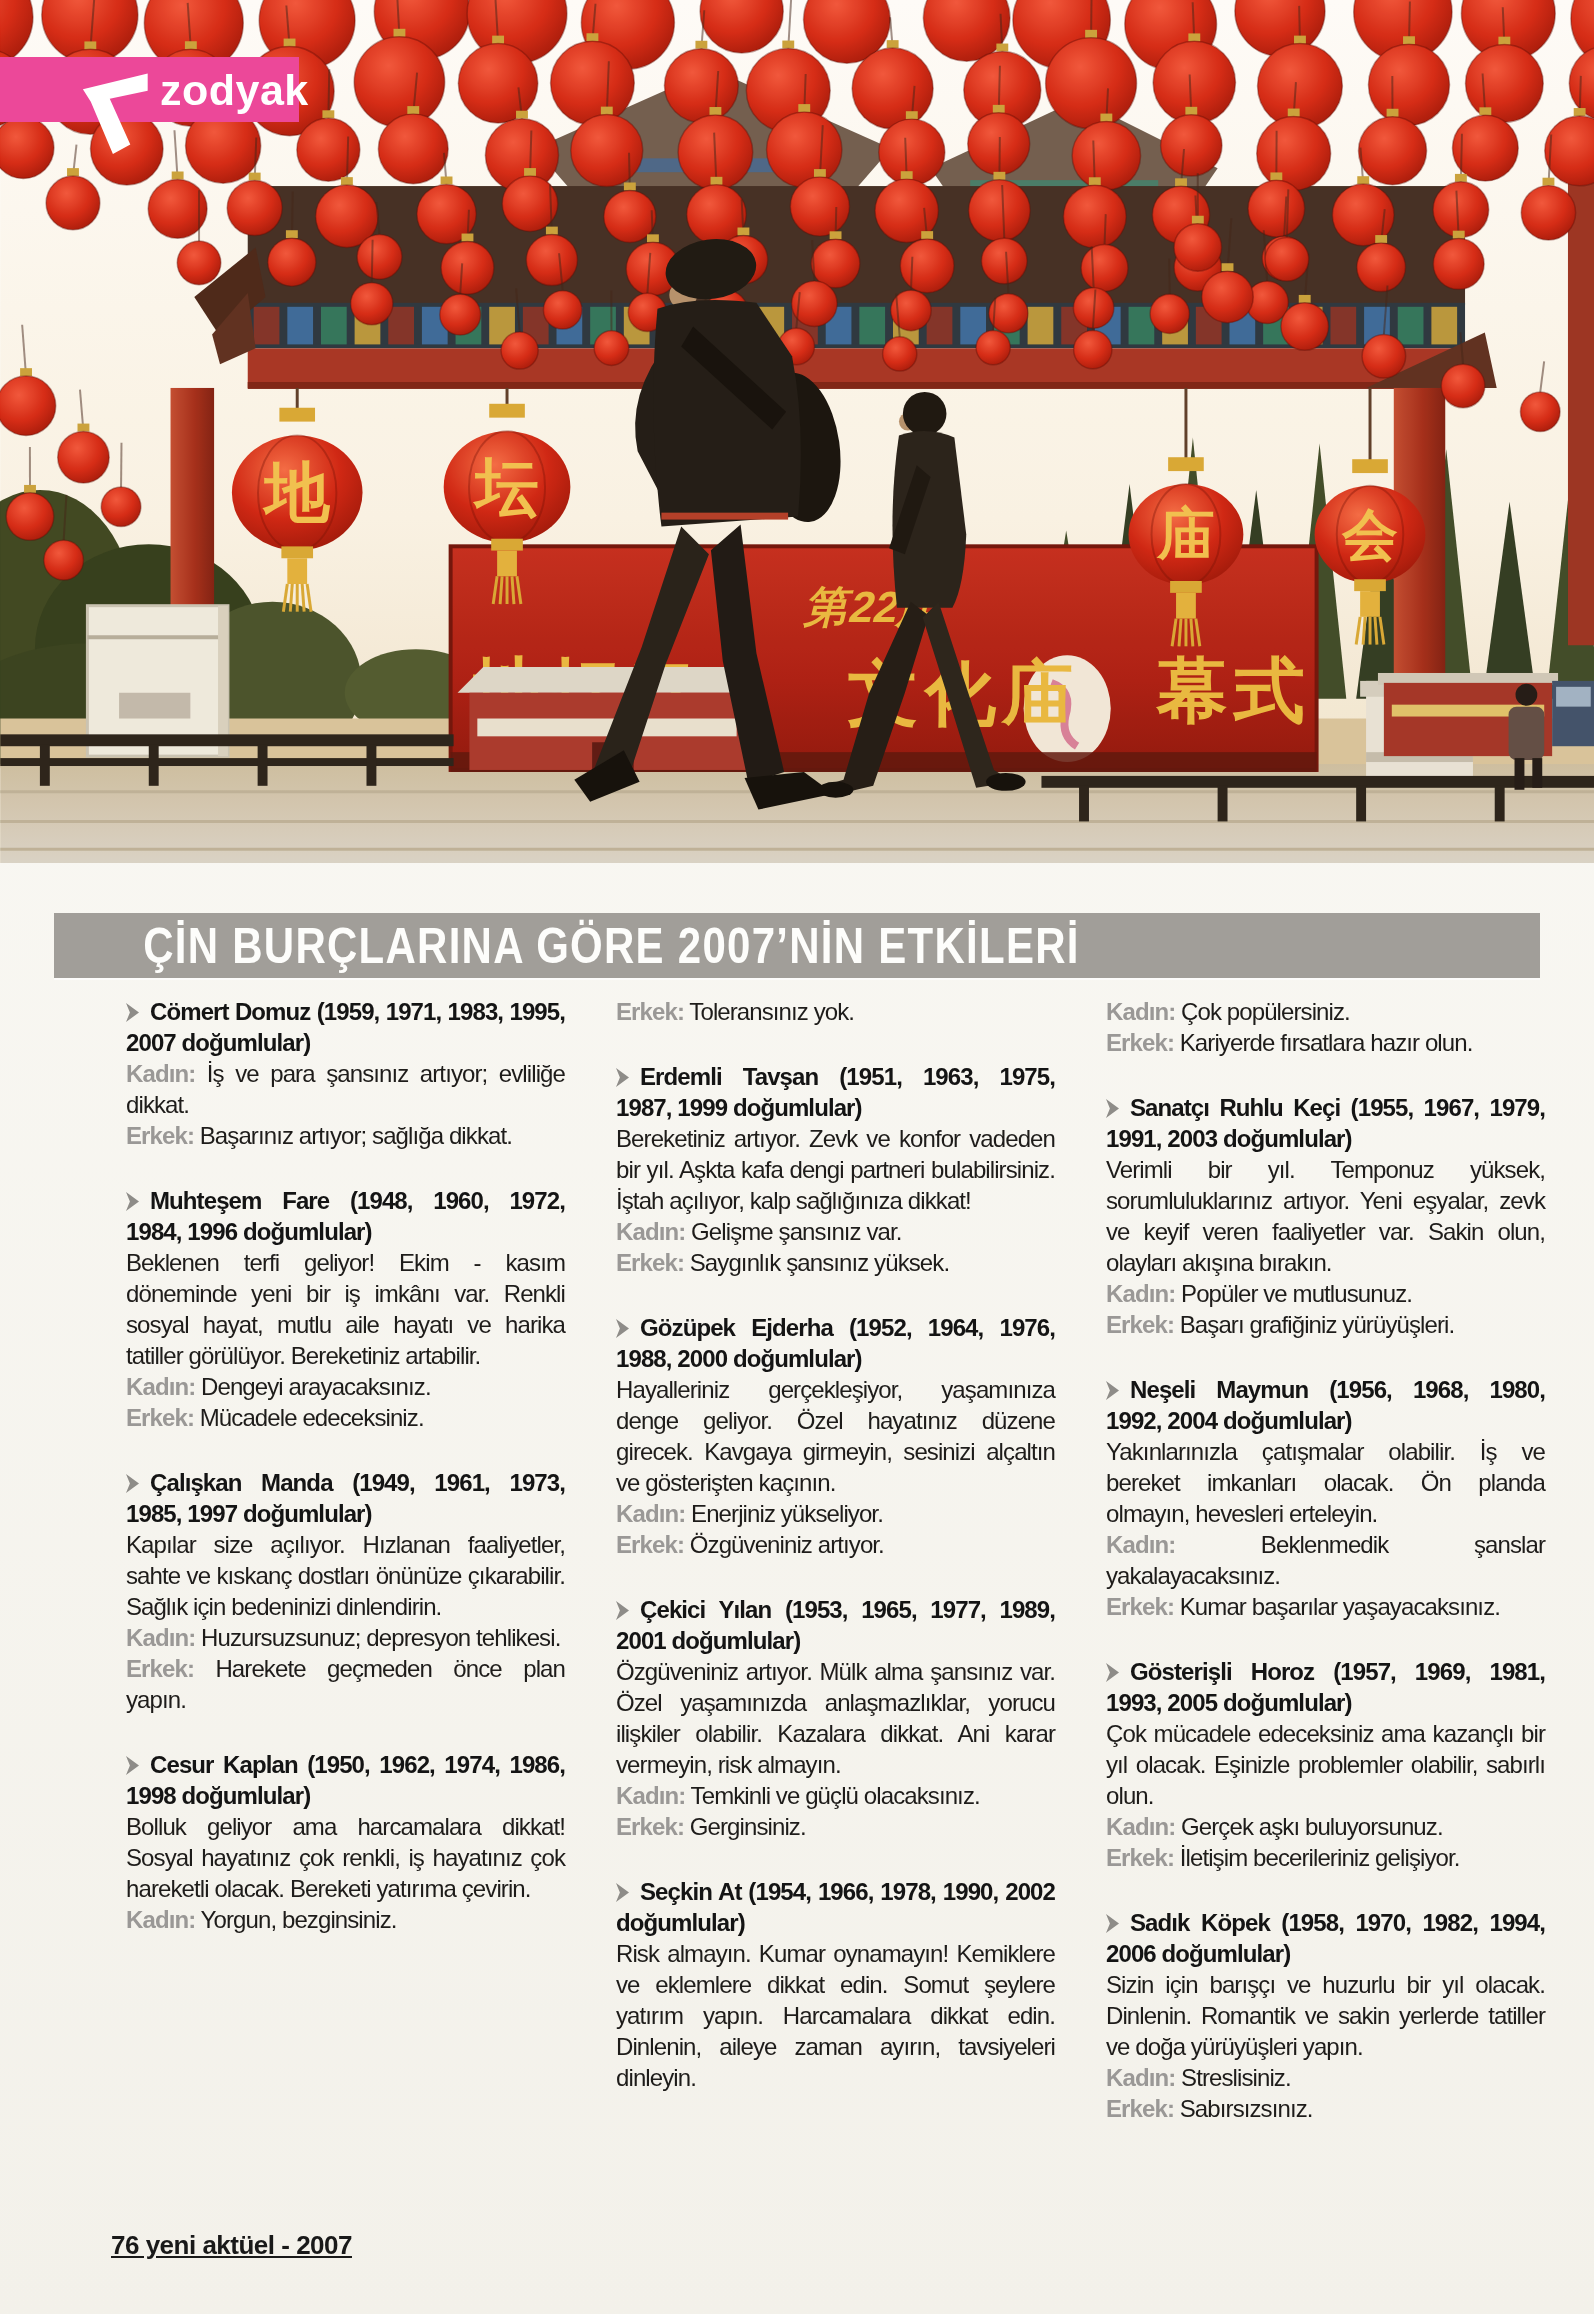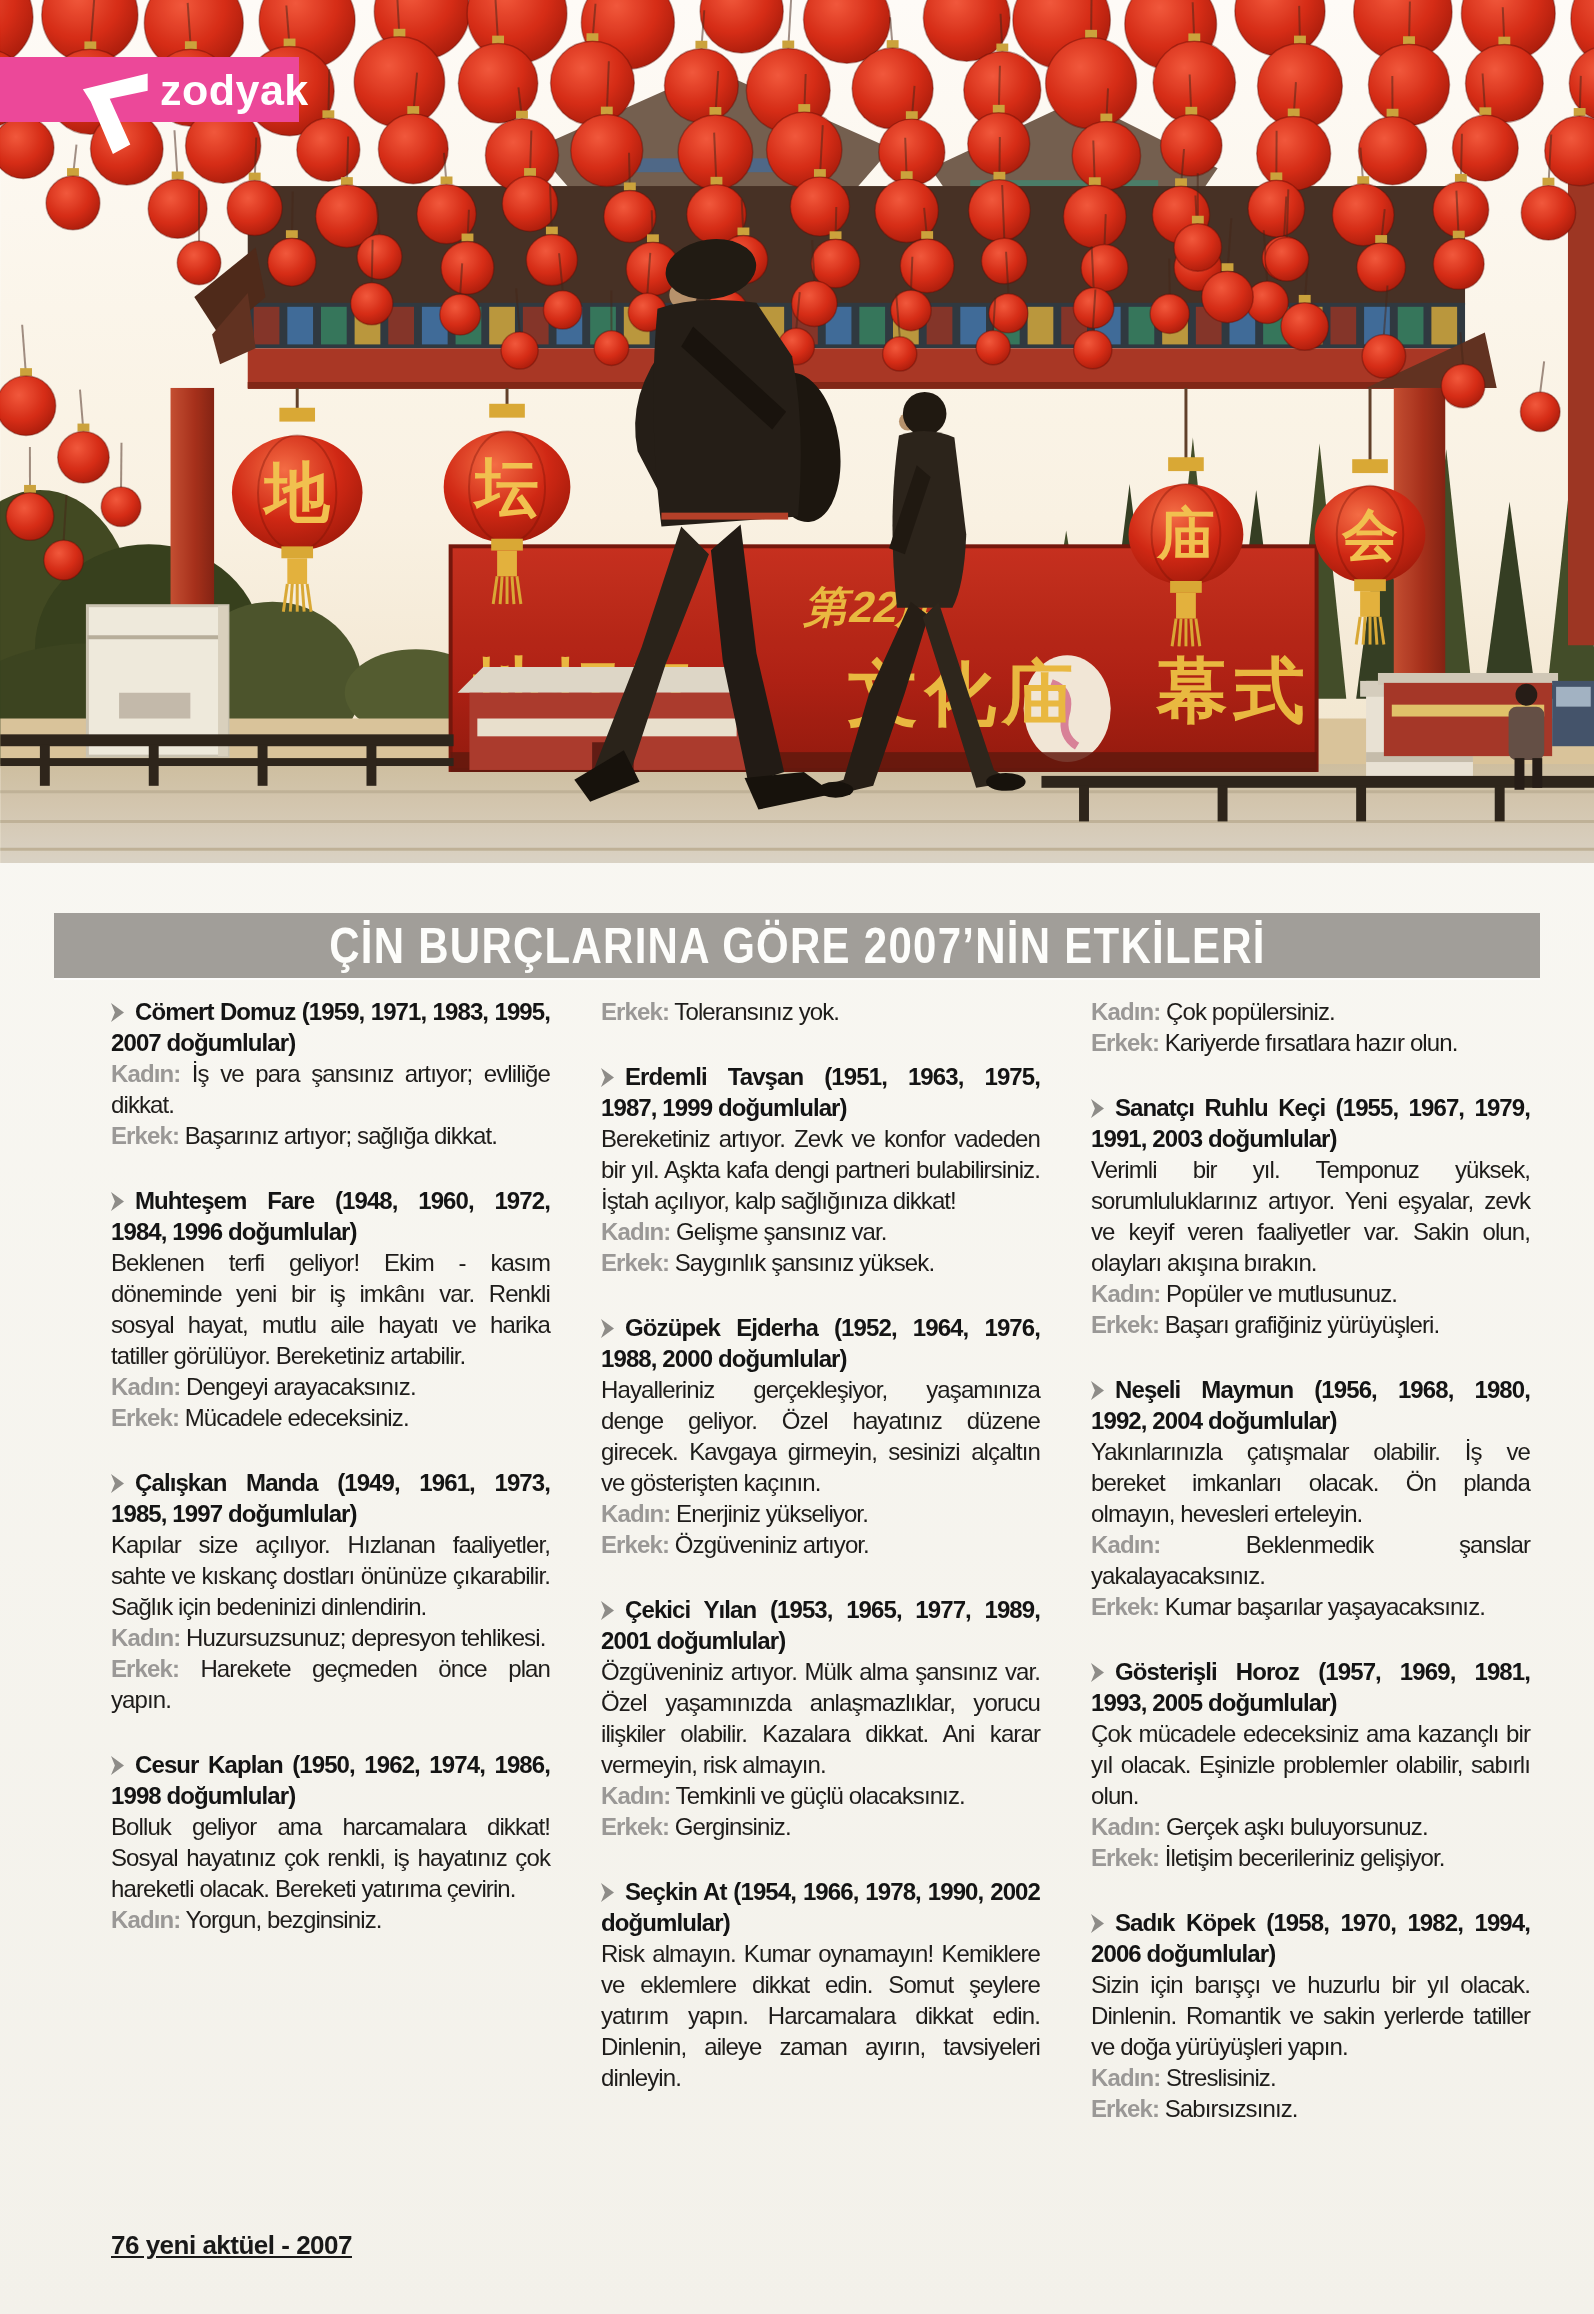--- a/index.html
+++ b/index.html
@@ -9,26 +9,26 @@
   
   .photo-wrap{position:absolute;top:0;left:0;width:1595px;height:863px;}
   .photo-wrap svg{display:block;}
   .zodyak-tab{position:absolute;top:57px;left:0;width:299px;height:65px;
       background:#ec4899;}
   .zodyak-arrow{position:absolute;left:75px;top:6px;width:79px;height:103px;overflow:visible;}
   .zodyak-label{position:absolute;left:160px;top:9px;color:#ffffff;font-size:43px;
       font-weight:600;letter-spacing:0.5px;}
   
   .section-banner{position:absolute;top:913px;left:54px;width:1486px;height:65px;
-      background:#a19e99;display:flex;align-items:center;justify-content:center;
+      background:#a19e99;display:flex;align-items:center;
       box-shadow:0 2px 0 rgba(255,255,255,.7);}
   .section-banner span{color:#fdfdfb;font-weight:700;font-size:50px;white-space:nowrap;
       letter-spacing:1.5px;transform:scaleX(.84);}
   
-  .content{position:absolute;top:996px;left:111px;width:1419px;
+  .content{position:absolute;top:996px;left:126px;width:1419px;
       display:grid;grid-template-columns:439px 439px 439px;column-gap:51px;}
   .column{min-height:10px;}
   .block{margin:0 0 34px 0;}
   .heading{font-weight:700;color:#141414;font-size:24px;line-height:31px;
       letter-spacing:-0.9px;text-align:justify;margin:0;}
   .bullet{display:inline-block;width:13px;height:19px;background:#8e8c88;
       clip-path:polygon(0 0,100% 50%,0 100%,30% 50%);margin-right:11px;vertical-align:-2px;}
   p.body-text,p.entry{margin:0;font-size:24px;line-height:31px;color:#1e1c1a;
       letter-spacing:-0.9px;text-align:justify;}
   .entry-label{font-weight:700;color:#9a9896;}

